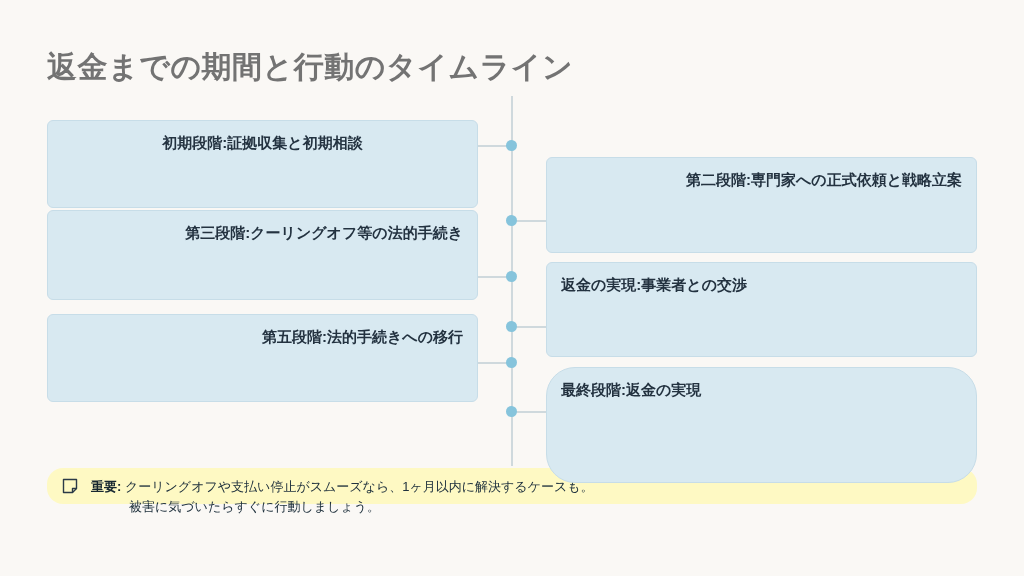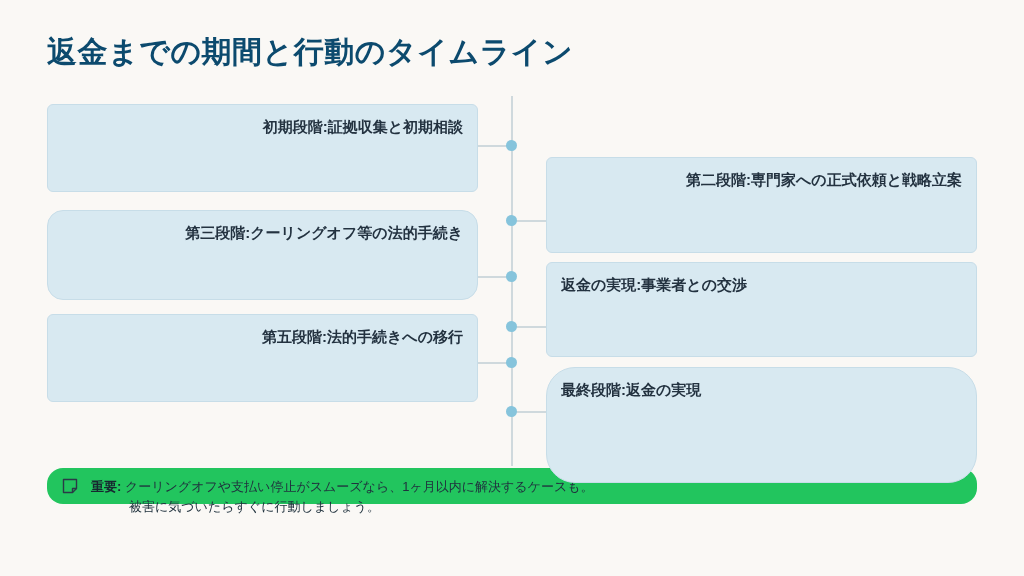--- a/index.html
+++ b/index.html
@@ -12,24 +12,24 @@
     background: #faf8f5;
     font-family: "Liberation Sans", "DejaVu Sans", sans-serif;
     overflow: hidden;
     position: relative;
   }
 
   
   .page-title {
     position: absolute;
     left: 47px;
-    top: 32px;
+    top: 47px;
     font-size: 30px;
     font-weight: bold;
-    color: #0c4a6e;
+    color: #737373;
     letter-spacing: 0.5px;
     white-space: nowrap;
   }
 
   
   .timeline {
     position: absolute;
     left: 0;
     top: 96px;
     width: 1024px;
@@ -89,21 +89,21 @@
     white-space: nowrap;
   }
 
   
   .note-bar {
     position: absolute;
     left: 47px;
     top: 468px;
     width: 930px;
     height: 36px;
-    background: #22c55e;
+    background: #fef9c3;
     border-radius: 16px;
     box-sizing: border-box;
     display: flex;
     align-items: flex-start;
     padding: 9px 0 0 15px;
   }
   .note-icon {
     width: 16px;
     height: 16px;
     flex: 0 0 auto;
@@ -129,33 +129,33 @@
 </style>
 </head>
 <body>
 
 <div class="page-title">返金までの期間と行動のタイムライン</div>
 
 <div class="timeline">
 
   <div class="spine"></div>
 
-  <div class="card left" style="top:8px; height:88px;">
+  <div class="card left" style="top:24px; height:88px;text-align:center;">
     <span class="card-label">初期段階:証拠収集と初期相談</span>
   </div>
   <div class="connector left" style="top:49px;"></div>
   <div class="node-dot" style="top:44px;"></div>
 
   <div class="card right" style="top:61px; height:96px;text-align:right;">
     <span class="card-label">第二段階:専門家への正式依頼と戦略立案</span>
   </div>
   <div class="connector right" style="top:124px;"></div>
   <div class="node-dot" style="top:119px;"></div>
 
-  <div class="card left" style="top:114px; height:90px;border-radius:16px;">
+  <div class="card left" style="top:114px; height:90px;">
     <span class="card-label">第三段階:クーリングオフ等の法的手続き</span>
   </div>
   <div class="connector left" style="top:180px;"></div>
   <div class="node-dot" style="top:175px;"></div>
 
   <div class="card right" style="top:166px; height:95px;">
     <span class="card-label">返金の実現:事業者との交渉</span>
   </div>
   <div class="connector right" style="top:230px;"></div>
   <div class="node-dot" style="top:225px;"></div>

